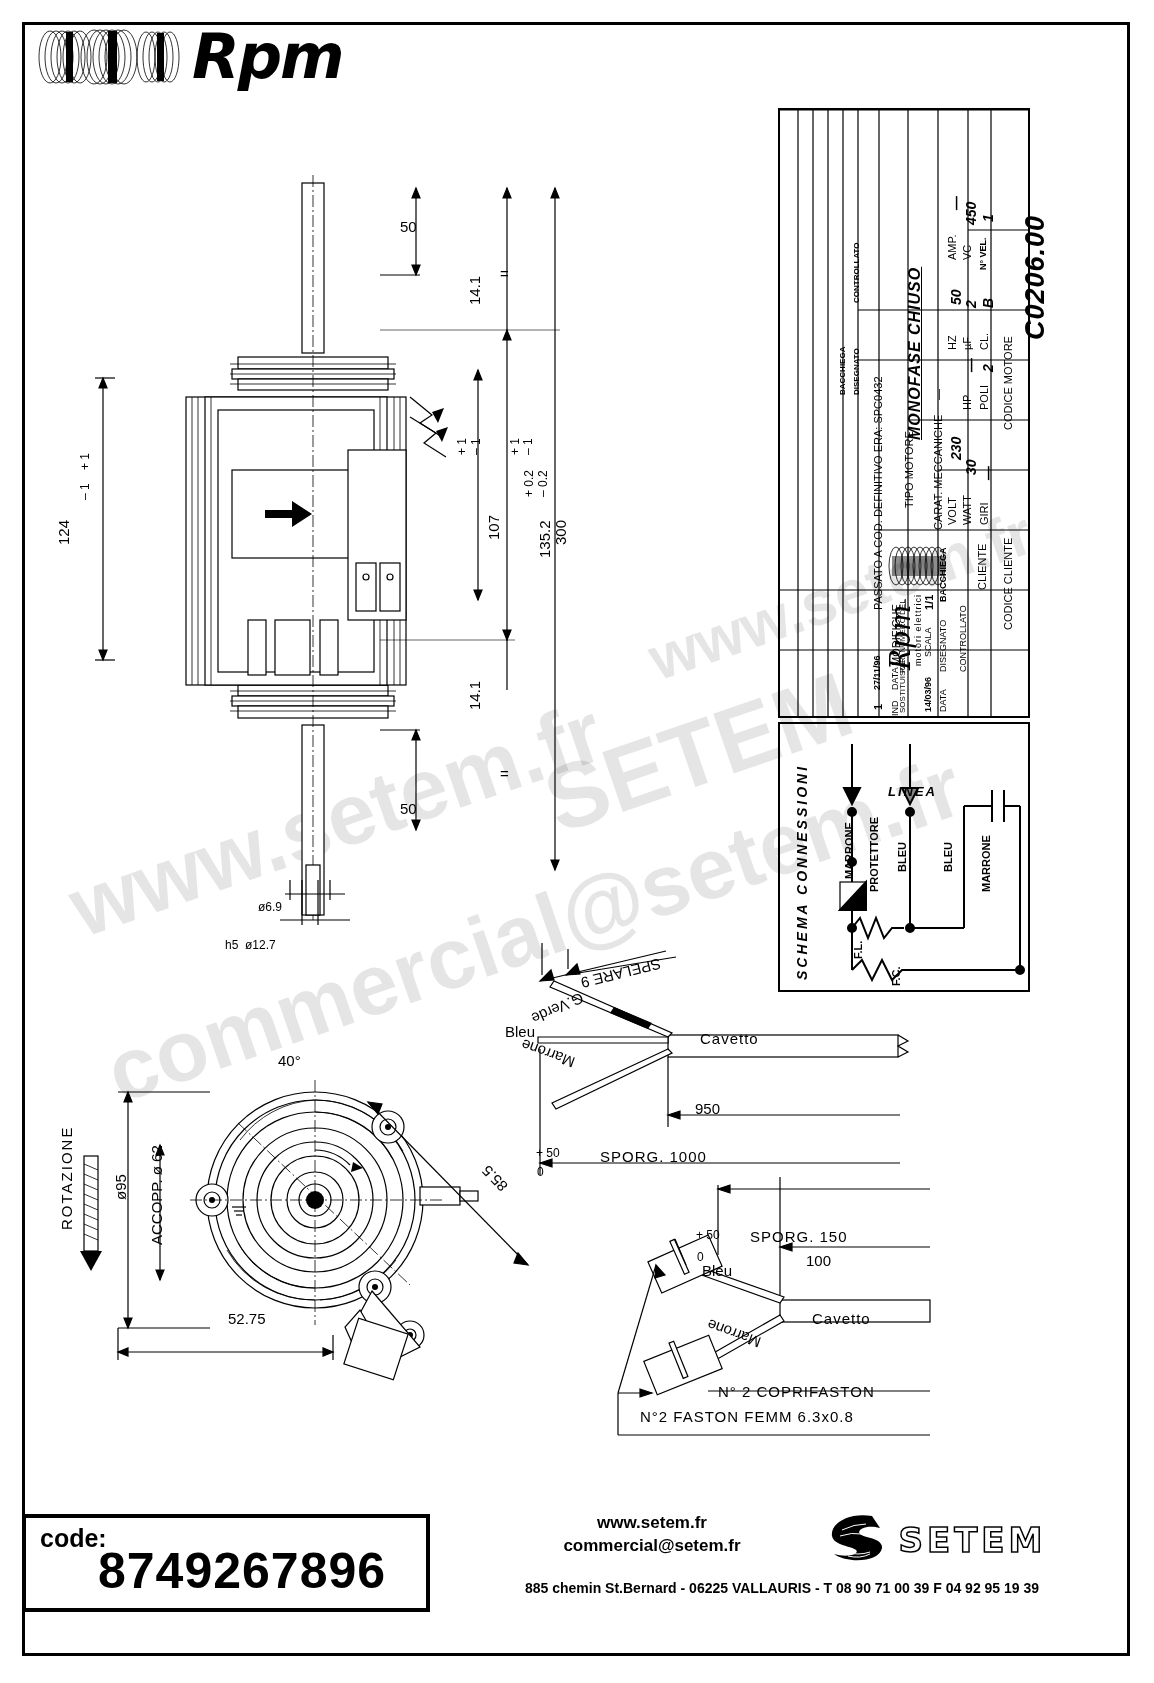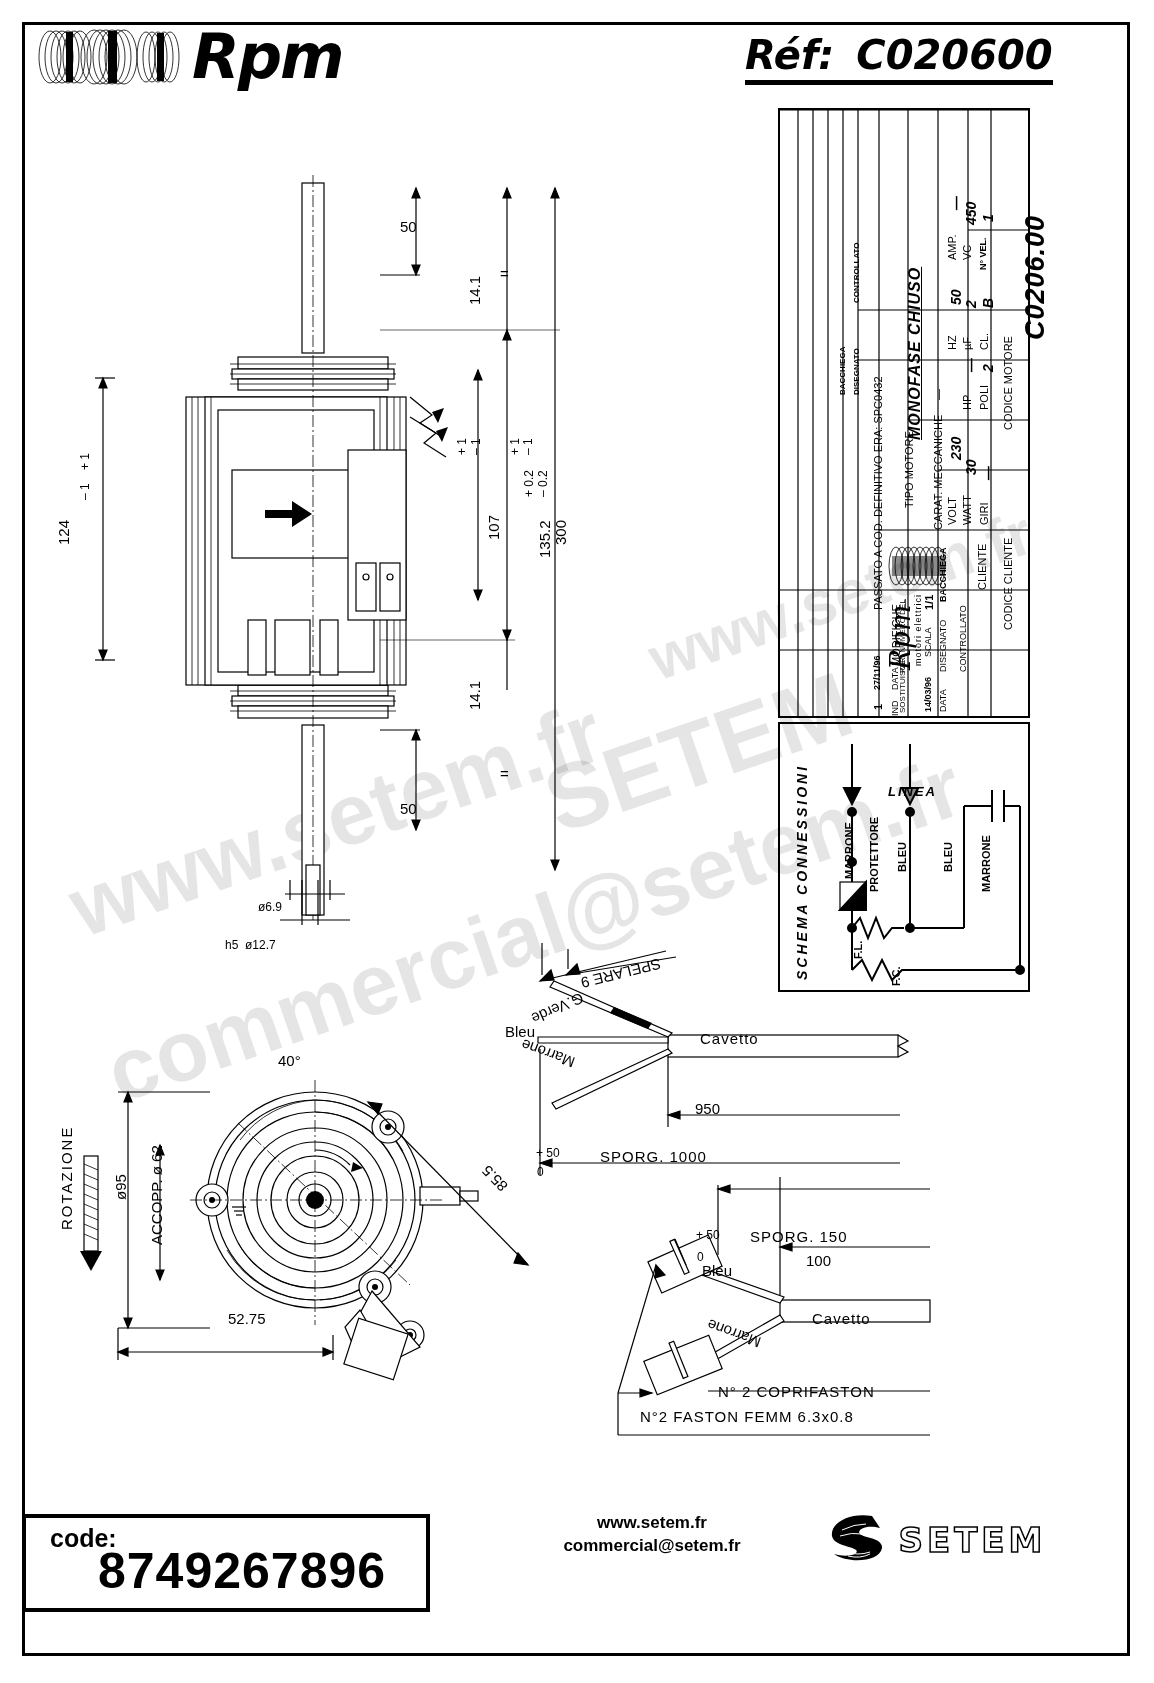--- a/index.html
+++ b/index.html
@@ -28,21 +28,21 @@
   .tbval{font-style:italic;font-weight:bold;font-size:14px;}
   .tbbig{font-style:italic;font-weight:bold;font-size:27px;letter-spacing:1px;}
   .tbhead{font-style:italic;font-weight:bold;font-size:16px;letter-spacing:1px;}
 
   
   .schema{position:absolute;left:778px;top:722px;width:252px;height:270px;border:2px solid #000;box-sizing:border-box;}
 
   
   .footer{position:absolute;left:22px;top:1492px;width:1108px;height:164px;}
   .codebox{position:absolute;left:0px;top:22px;width:408px;height:98px;border:4px solid #000;box-sizing:border-box;}
-  .codelbl{position:absolute;left:24px;top:6px;font-size:25px;font-weight:bold;font-family:"Liberation Sans",sans-serif;}
+  .codelbl{position:absolute;left:14px;top:6px;font-size:25px;font-weight:bold;font-family:"Liberation Sans",sans-serif;}
   .codeval{position:absolute;left:72px;top:24px;font-size:50px;font-weight:bold;font-family:"Liberation Sans",sans-serif;letter-spacing:1px;}
   .setem-site{position:absolute;left:480px;top:20px;width:300px;text-align:center;font-size:17px;font-weight:bold;line-height:1.35;}
   .setem-addr{position:absolute;left:440px;top:88px;width:640px;text-align:center;font-size:14px;font-weight:bold;}
   .setem-logo{position:absolute;left:800px;top:18px;}
   .setem-word{font-family:"DejaVu Sans",sans-serif;font-weight:bold;font-size:34px;letter-spacing:4px;-webkit-text-stroke:1.5px #000;color:#fff;}
 
   
   .wm{position:absolute;color:rgba(0,0,0,0.10);font-weight:bold;font-family:"Liberation Sans",sans-serif;white-space:nowrap;pointer-events:none;}
   .wm1{left:58px;top:770px;font-size:86px;transform:rotate(-19deg);}
   .wm2{left:86px;top:880px;font-size:86px;transform:rotate(-19deg);}
@@ -93,23 +93,20 @@
         <g class="fillb">
           <rect x="30" y="4" width="7" height="50"></rect>
             <rect x="72" y="3" width="9" height="52"></rect>
           <rect x="121" y="5" width="7" height="48"></rect>
         </g>
       </svg>
     </span>
     <span class="logo-text">Rpm</span>
   </div>
 
-  <div class="ref">
-    <span class="reflabel">Réf:</span><span>C020600</span>
-  </div>
 
   <svg style="position:absolute;left:80px;top:165px;" width="510" height="760">
 
     <rect x="222" y="18" width="22" height="170" class="fillw"></rect>
     <rect x="222" y="560" width="22" height="190" class="fillw"></rect>
 
     <rect x="158" y="192" width="150" height="12" class="fillw"></rect>
     <rect x="152" y="204" width="162" height="10" class="fillw"></rect>
     <rect x="158" y="214" width="150" height="11" class="fillw"></rect>
     <line x1="150" y1="199" x2="316" y2="199" class="stthin"></line>
@@ -582,20 +579,21 @@
 
   <div class="footer">
     <div class="codebox">
       <div class="codelbl">code:</div>
       <div class="codeval">8749267896</div>
     </div>
     <div class="setem-site">
       <div>www.setem.fr</div>
       <div>commercial@setem.fr</div>
     </div>
+    <div class="setem-addr">885 chemin St.Bernard  -  06225 VALLAURIS  -  T 08 90 71 00 39   F 04 92 95 19 39</div>
     <div class="setem-logo">
       <span style="display:inline-block;vertical-align:middle;">
         <svg width="72" height="56" viewBox="0 0 72 56">
           <path d="M50 6 C26 2 8 14 10 26 C12 36 30 36 34 40 C38 44 26 48 12 44 C26 54 58 52 60 38 C61 28 42 28 38 24 C34 20 44 14 58 18 Z" class="fillb"></path>
           <g stroke="#fff" stroke-width="1" fill="none">
             <path d="M20 20 q12 -6 24 -6"></path>
               <path d="M18 26 q12 -4 22 -2"></path>
             <path d="M24 42 q12 4 24 0"></path>
               <path d="M26 46 q12 3 22 -2"></path>
           </g>

